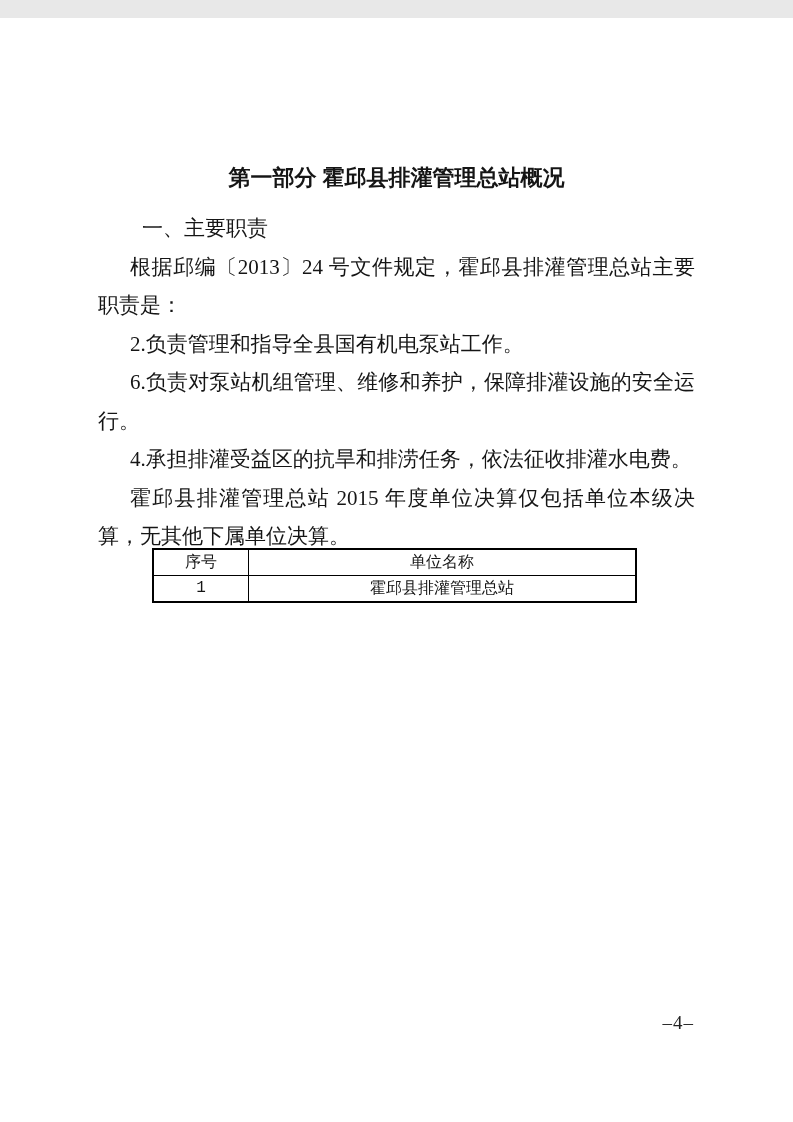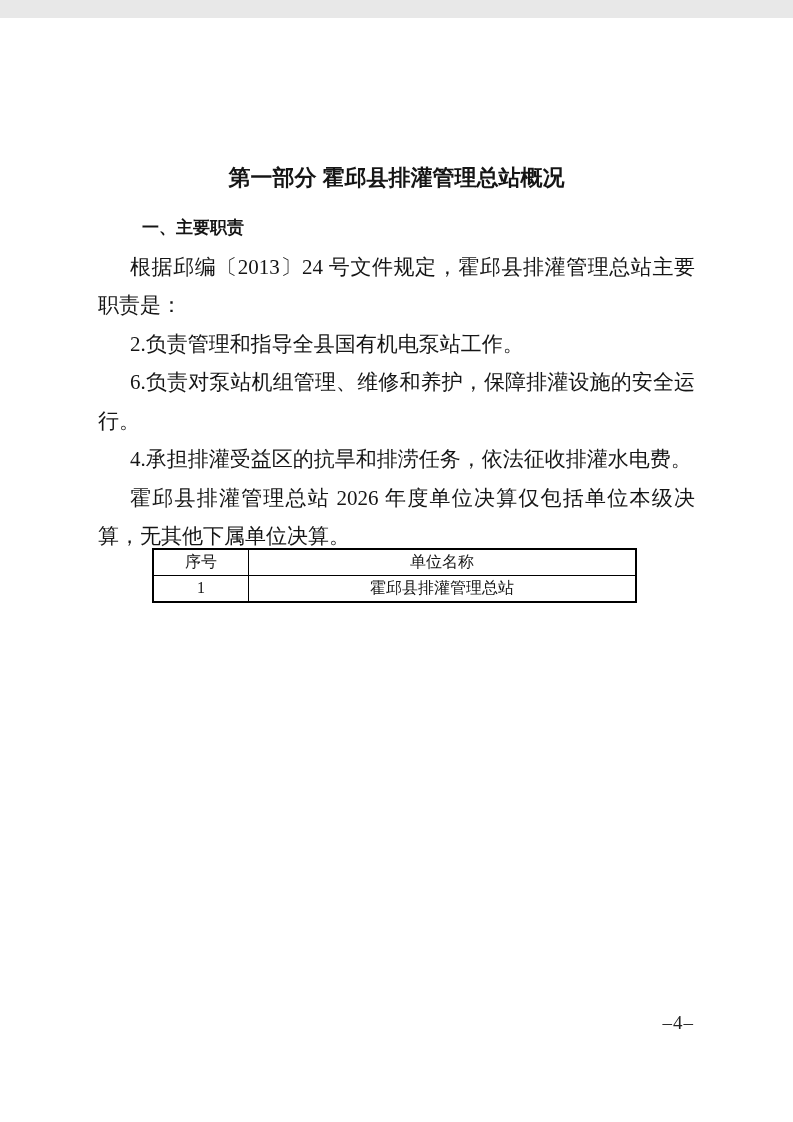--- a/index.html
+++ b/index.html
@@ -21,22 +21,22 @@
   .doc-title {
     font-family: "Liberation Sans", "DejaVu Sans", sans-serif;
     font-weight: 700;
     font-size: 22px;
     line-height: 40px;
     text-align: center;
     white-space: nowrap;
   }
   .section-heading {
     font-family: "Liberation Sans", "DejaVu Sans", sans-serif;
-    font-weight: 700;
-    font-size: 17px;
+    font-weight: 400;
+    font-size: 21px;
     line-height: 38.5px;
     text-indent: 44px;
     margin: 0;
   }
   .section-heading.first { margin-top: 11px; }
   p.body-para {
     margin: 0;
     font-size: 21px;
     line-height: 38.5px;
     text-align: justify;
@@ -52,21 +52,21 @@
   }
   table.unit-table th,
   table.unit-table td {
     border: 1px solid #000;
     height: 25px;
     padding: 0;
     font-size: 16px;
     font-weight: 400;
     text-align: center;
     vertical-align: middle;
-    font-family: Liberation Serif, serif;
+    font-family: Liberation Mono, monospace;
   }
   .col-seq { width: 94px; }
   .page-number {
     position: absolute;
     right: 99px;
     bottom: 108px;
     font-size: 19px;
     line-height: 1;
     color: #222;
     letter-spacing: 1px;
@@ -81,21 +81,21 @@
     <div class="doc-title">第一部分 霍邱县排灌管理总站概况</div>
 
     <h2 class="section-heading first">一、主要职责</h2>
 
     <p class="body-para">根据邱编〔2013〕24 号文件规定，霍邱县排灌管理总站主要职责是：</p>
     <p class="body-para">2.负责管理和指导全县国有机电泵站工作。</p>
     <p class="body-para">6.负责对泵站机组管理、维修和养护，保障排灌设施的安全运行。</p>
     <p class="body-para">4.承担排灌受益区的抗旱和排涝任务，依法征收排灌水电费。</p>
 
 
-    <p class="body-para">霍邱县排灌管理总站 2026 年度单位决算仅包括单位本级决算，无其他下属单位决算。</p>
+    <p class="body-para">霍邱县排灌管理总站 2015 年度单位决算仅包括单位本级决算，无其他下属单位决算。</p>
 
     <table class="unit-table">
       <thead>
         <tr>
           <th class="col-seq">序号</th>
           <th>单位名称</th>
         </tr>
       </thead>
       <tbody>
         <tr>

